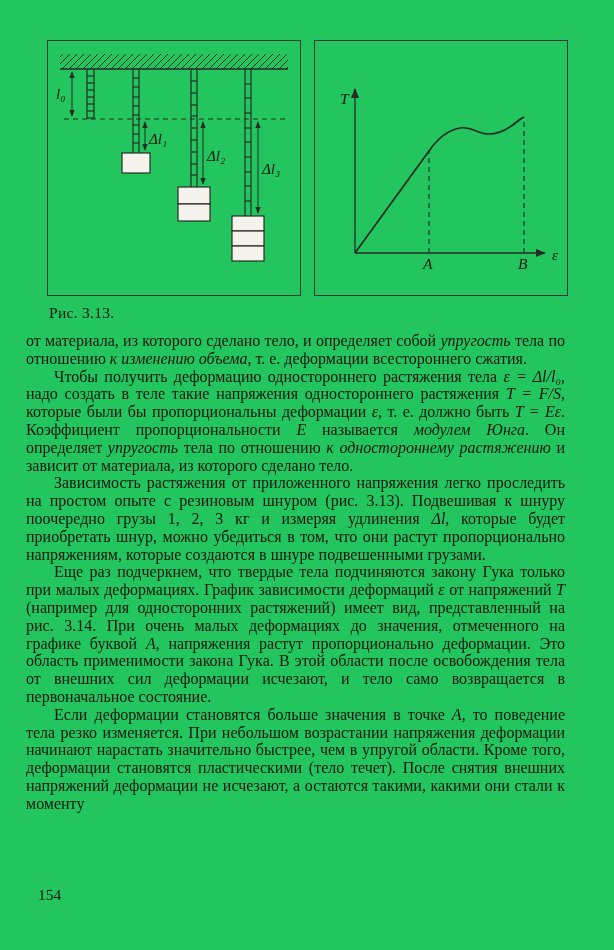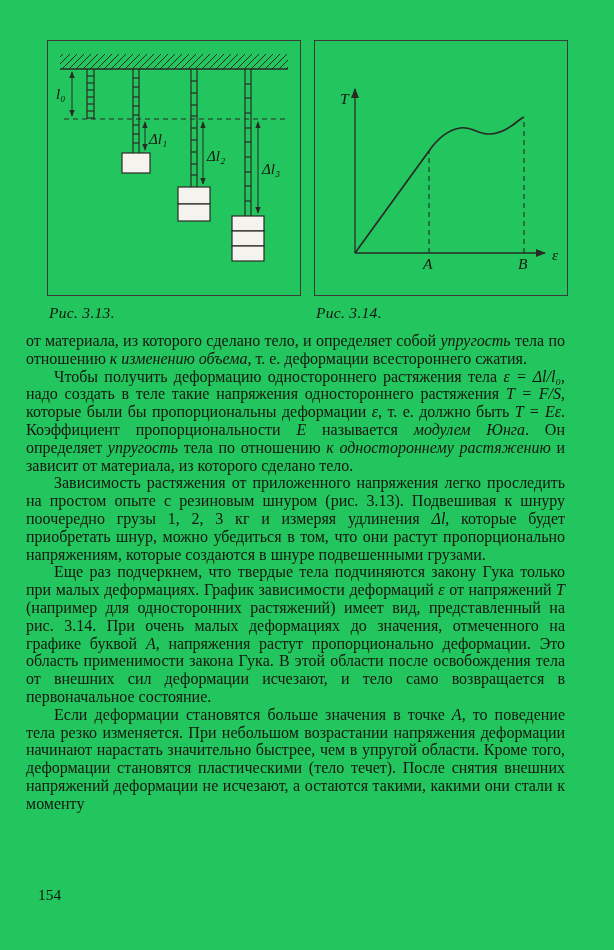--- a/index.html
+++ b/index.html
@@ -19,21 +19,21 @@
     display:flex; gap:13px;
   }
   .fig { width:254px; }
   .fig-box {
     width:254px; height:256px;
     border:1px solid #3c3b34;
   }
   .fig-box svg { display:block; width:100%; height:100%; }
   .fig-caption {
     margin-top:8px; margin-left:2px;
-    font-size:15.5px; letter-spacing:.3px;font-style:italic;
+    font-size:15.5px; letter-spacing:.3px;
   }
   .body-text {
     position:absolute; top:332px; left:26px; width:539px;
     font-size:16px; line-height:17.8px;
     text-align:justify; text-justify:inter-word;
   }
   .para { text-align:justify; }
   .para.indent { text-indent:28px; }
   .para em { font-style:italic; }
   .page-number {
@@ -161,21 +161,20 @@
             <line x1="209" y1="212" x2="209" y2="77" stroke-width="1.1" stroke-dasharray="5 4"></line>
           </g>
           <g class="svg-label" font-size="15.5" fill="#17160f">
             <text x="25" y="63">T</text>
             <text x="237" y="219">ε</text>
             <text x="108" y="228">A</text>
             <text x="203" y="228">B</text>
           </g>
         </svg>
       </div>
-      <figcaption class="fig-caption">Рис. 3.14.</figcaption>
     </figure>
 
   </div>
 
   <div class="body-text">
       <p class="para"><span>от материала, из которого сделано тело, и определяет собой </span><em>упругость</em><span> тела по отношению </span><em>к изменению объема</em><span>, т. е. деформации всестороннего сжатия.</span></p>
       <p class="para indent"><span>Чтобы получить деформацию одностороннего растяжения тела </span><em>ε = Δl/l₀</em><span>, надо создать в теле такие напряжения одностороннего растяжения </span><em>T = F/S</em><span>, которые были бы пропорциональны деформации </span><em>ε</em><span>, т. е. должно быть </span><em>T = Eε</em><span>. Коэффициент пропорциональности </span><em>E</em><span> называется </span><em>модулем Юнга</em><span>. Он определяет </span><em>упругость</em><span> тела по отношению </span><em>к одностороннему растяжению</em><span> и зависит от материала, из которого сделано тело.</span></p>
       <p class="para indent"><span>Зависимость растяжения от приложенного напряжения легко проследить на простом опыте с резиновым шнуром (рис. 3.13). Подвешивая к шнуру поочередно грузы 1, 2, 3 кг и измеряя удлинения </span><em>Δl</em><span>, которые будет приобретать шнур, можно убедиться в том, что они растут пропорционально напряжениям, которые создаются в шнуре подвешенными грузами.</span></p>
       <p class="para indent"><span>Еще раз подчеркнем, что твердые тела подчиняются закону Гука только при малых деформациях. График зависимости деформаций </span><em>ε</em><span> от напряжений </span><em>T</em><span> (например для односторонних растяжений) имеет вид, представленный на рис. 3.14. При очень малых деформациях до значения, отмеченного на графике буквой </span><em>A</em><span>, напряжения растут пропорционально деформации. Это область применимости закона Гука. В этой области после освобождения тела от внешних сил деформации исчезают, и тело само возвращается в первоначальное состояние.</span></p>
       <p class="para indent"><span>Если деформации становятся больше значения в точке </span><em>A</em><span>, то поведение тела резко изменяется. При небольшом возрастании напряжения деформации начинают нарастать значительно быстрее, чем в упругой области. Кроме того, деформации становятся пластическими (тело течет). После снятия внешних напряжений деформации не исчезают, а остаются такими, какими они стали к моменту</span></p>

